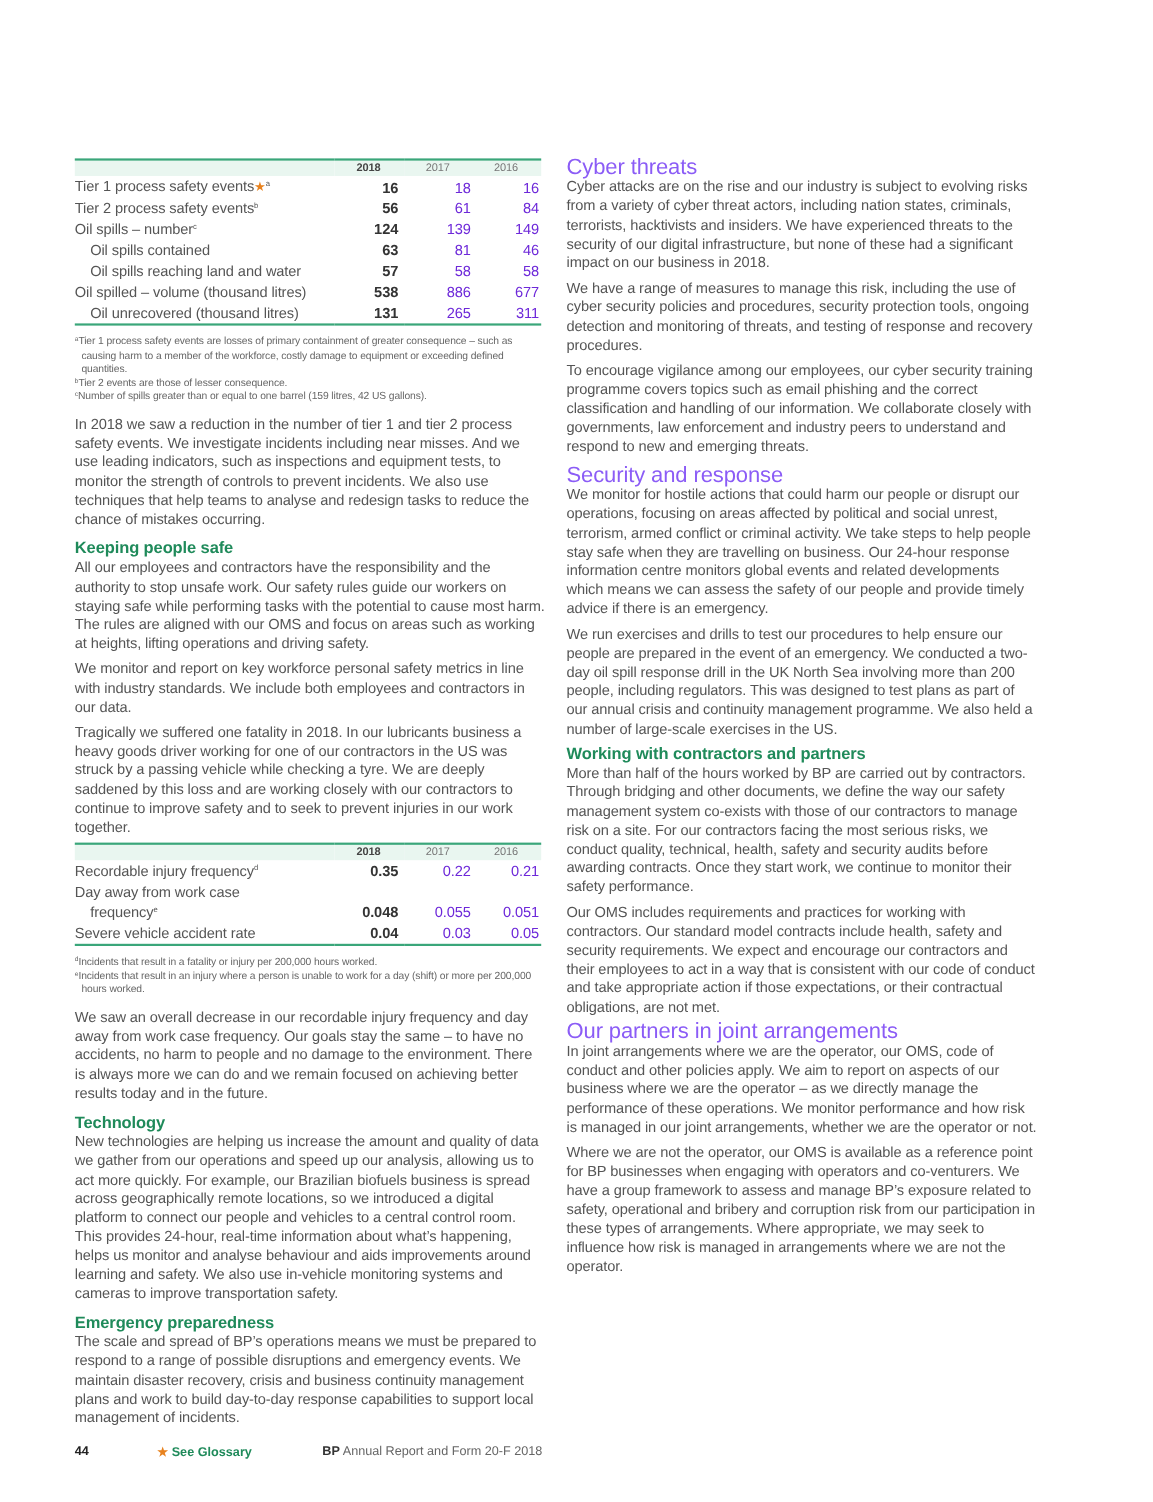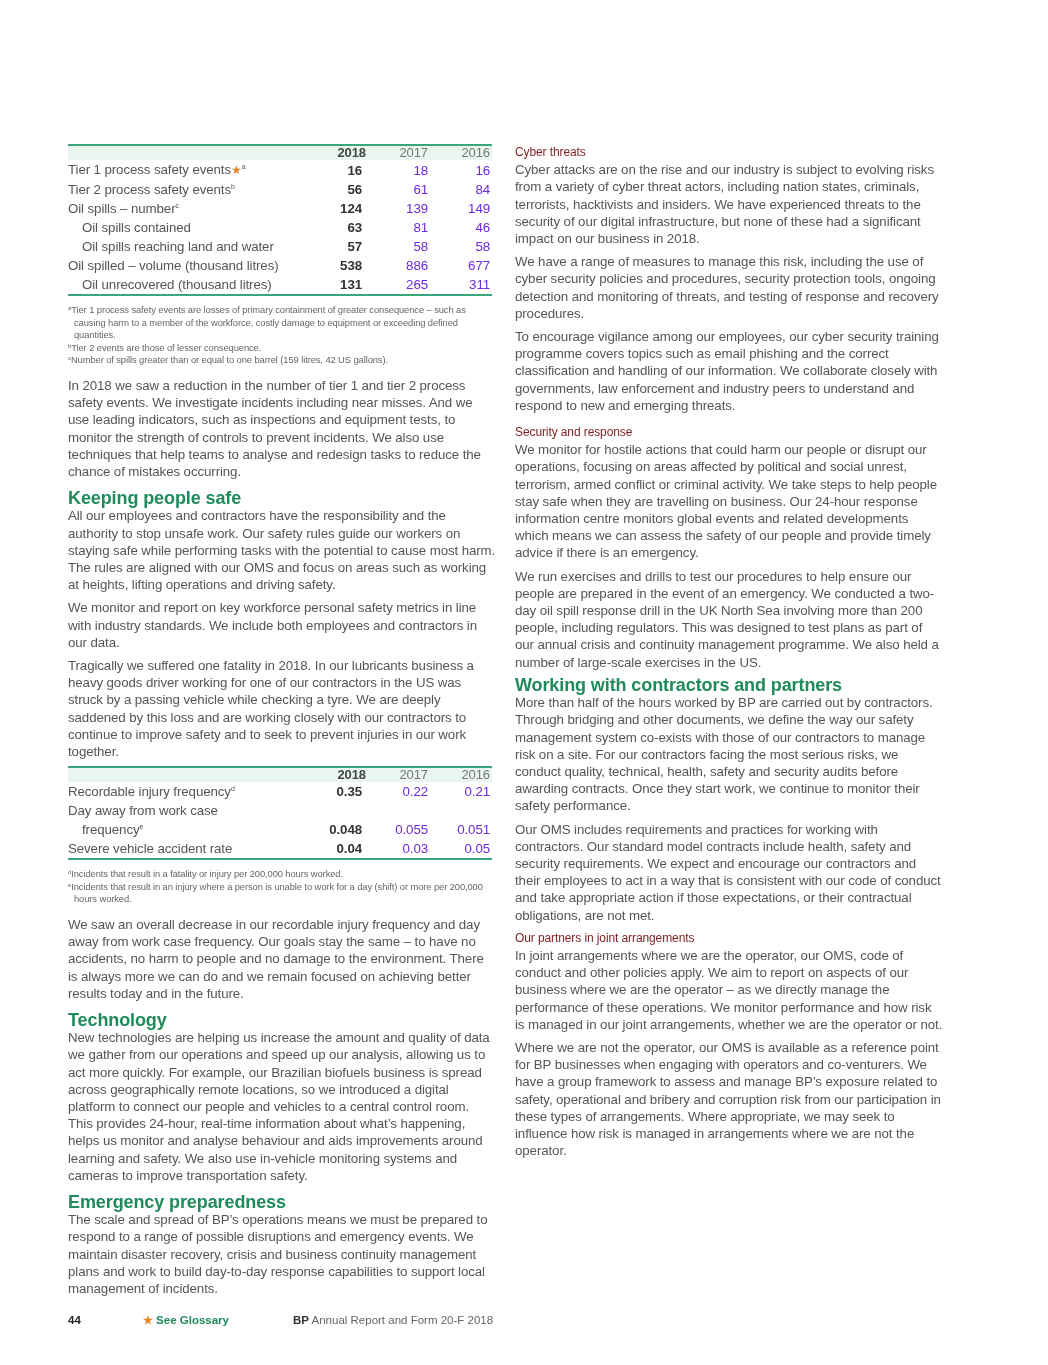--- a/index.html
+++ b/index.html
@@ -9,33 +9,33 @@
     color: #555555;
   }
   .col {
     position: absolute; top: 144px; width: 428px;
     font-size: 13.3px; line-height: 17.2px; letter-spacing: -0.1px;
   }
   .col-left { left: 68px; }
   .col-right { left: 515px; }
 
   p { margin: 0 0 6px 0; }
-  .h-bold { color: #1f8a5a; font-weight: bold; margin: 0; font-size: 18px; line-height: 17.2px; }
-  .h-light { color: #7f1d1d; font-weight: normal; margin: 0; font-size: 12px; line-height: 17.2px; }
+  .h-bold { color: #1f8a5a; font-weight: bold; margin: 0; font-size: 15px; line-height: 17.2px; }
+  .h-light { color: #8b5cf6; font-weight: normal; margin: 0; font-size: 20px; line-height: 17.2px; }
   .gap-before { margin-top: 10px; }
 
   table.data {
     width: 424px; border-collapse: collapse; margin: 0 0 8px 0;
     font-size: 13.3px; line-height: 19px;
   }
   table.data thead tr { background: #e9f6f0; }
   table.data thead th {
     border-top: 2px solid #3aa67a;
-    font-size: 13px; line-height: 12px; font-weight: normal; color: #777;
-    text-align: right; padding: 1px 2px 1px 0;
+    font-size: 10px; line-height: 12px; font-weight: normal; color: #777;
+    text-align: center; padding: 1px 2px 1px 0;
   }
   table.data thead th.c2018 { font-weight: bold; color: #444; }
   table.data td { padding: 0; vertical-align: bottom; }
   table.data td.label { text-align: left; color: #555; }
   table.data td.indent { padding-left: 14px; }
   table.data td.num { text-align: right; width: 60px; padding-right: 2px; color: #6d28d9; }
   table.data td.num.b { font-weight: bold; color: #333; width: 58px; padding-right: 6px; }
   table.data tbody tr:last-child td { border-bottom: 2px solid #3aa67a; }
   sup { font-size: 7px; vertical-align: 5px; line-height: 0; }
   .star { color: #e8821e; font-size: 12px; }

